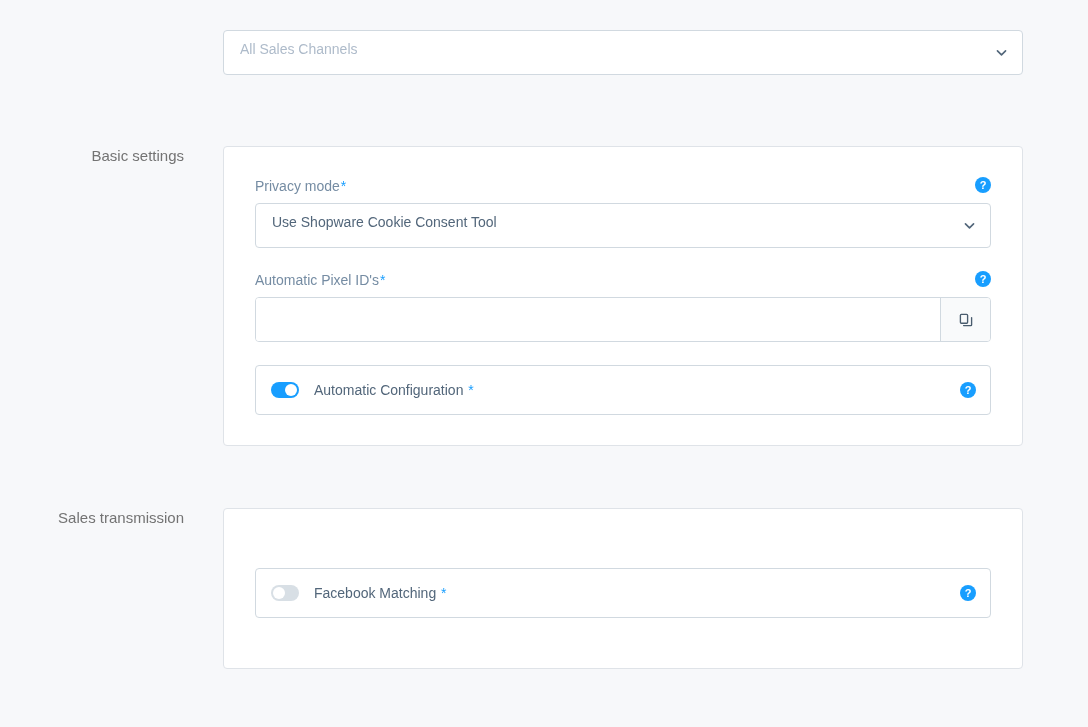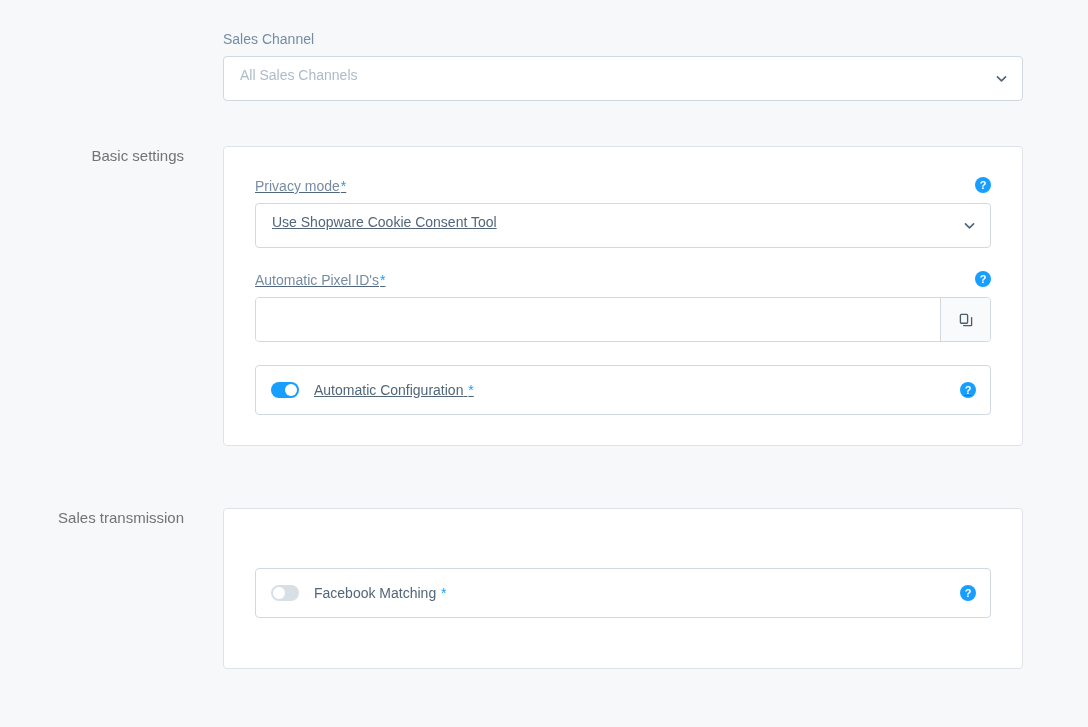--- a/index.html
+++ b/index.html
@@ -203,34 +203,33 @@
   }
 
   
   #row-sales-channel { left: 0; top: 30px; width: 1088px; }
   #row-sales-channel .content-col { top: 0; }
 
   #row-basic { left: 0; top: 146px; width: 1088px; }
   #row-data   { left: 0; top: 508px; width: 1088px; }
 
   .card-inner { padding: 30px 31px 30px; }
-  .field-block { position: relative; margin-bottom: 23px; text-decoration: underline; }
+  .field-block { position: relative; margin-bottom: 23px; }
   .field-block:last-child { margin-bottom: 0; }
 
   .card-inner-data { padding: 59px 31px 50px; }
 </style>
 </head>
 <body>
 
 <div class="page">
 
   <div class="form-row" id="row-sales-channel">
     <div class="label-col"></div>
     <div class="content-col">
-      <span class="field-label">Sales Channel</span>
       <div class="select placeholder-style">
         <span class="select-value">All Sales Channels</span>
         <span class="chevron">
           <svg width="13" height="13" viewBox="0 0 16 16" fill="none" stroke="currentColor" stroke-width="2" stroke-linecap="round" stroke-linejoin="round">
               <polyline points="3,6 8,11 13,6"></polyline>
             </svg>
         </span>
       </div>
     </div>
   </div>

